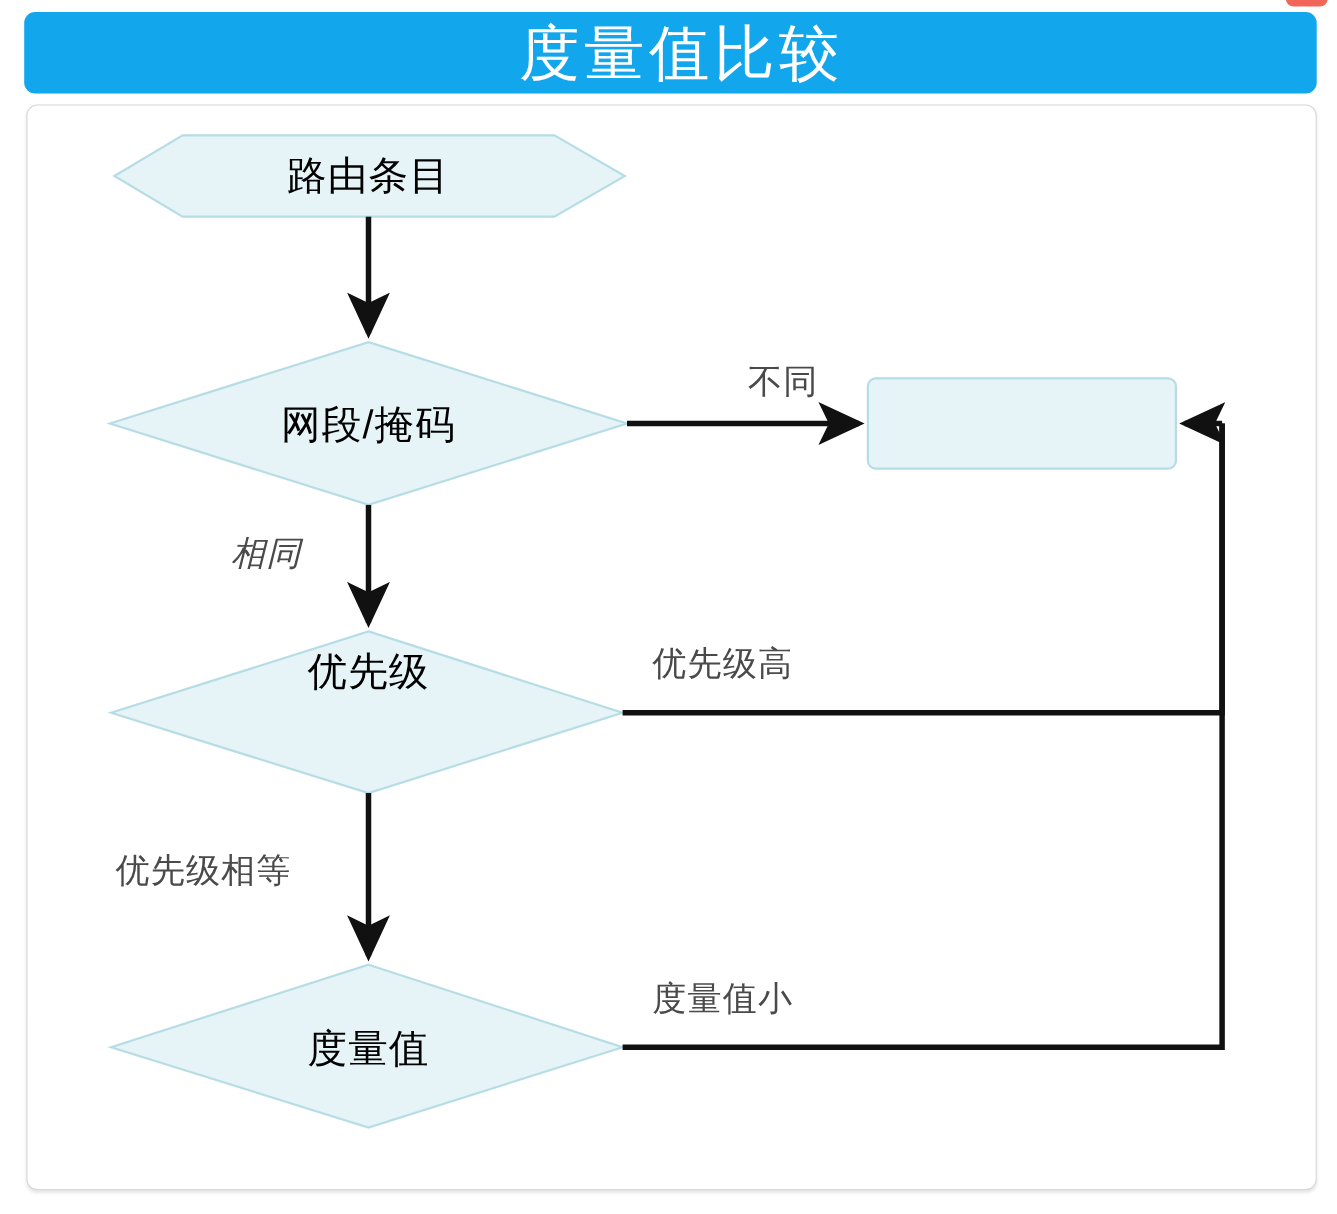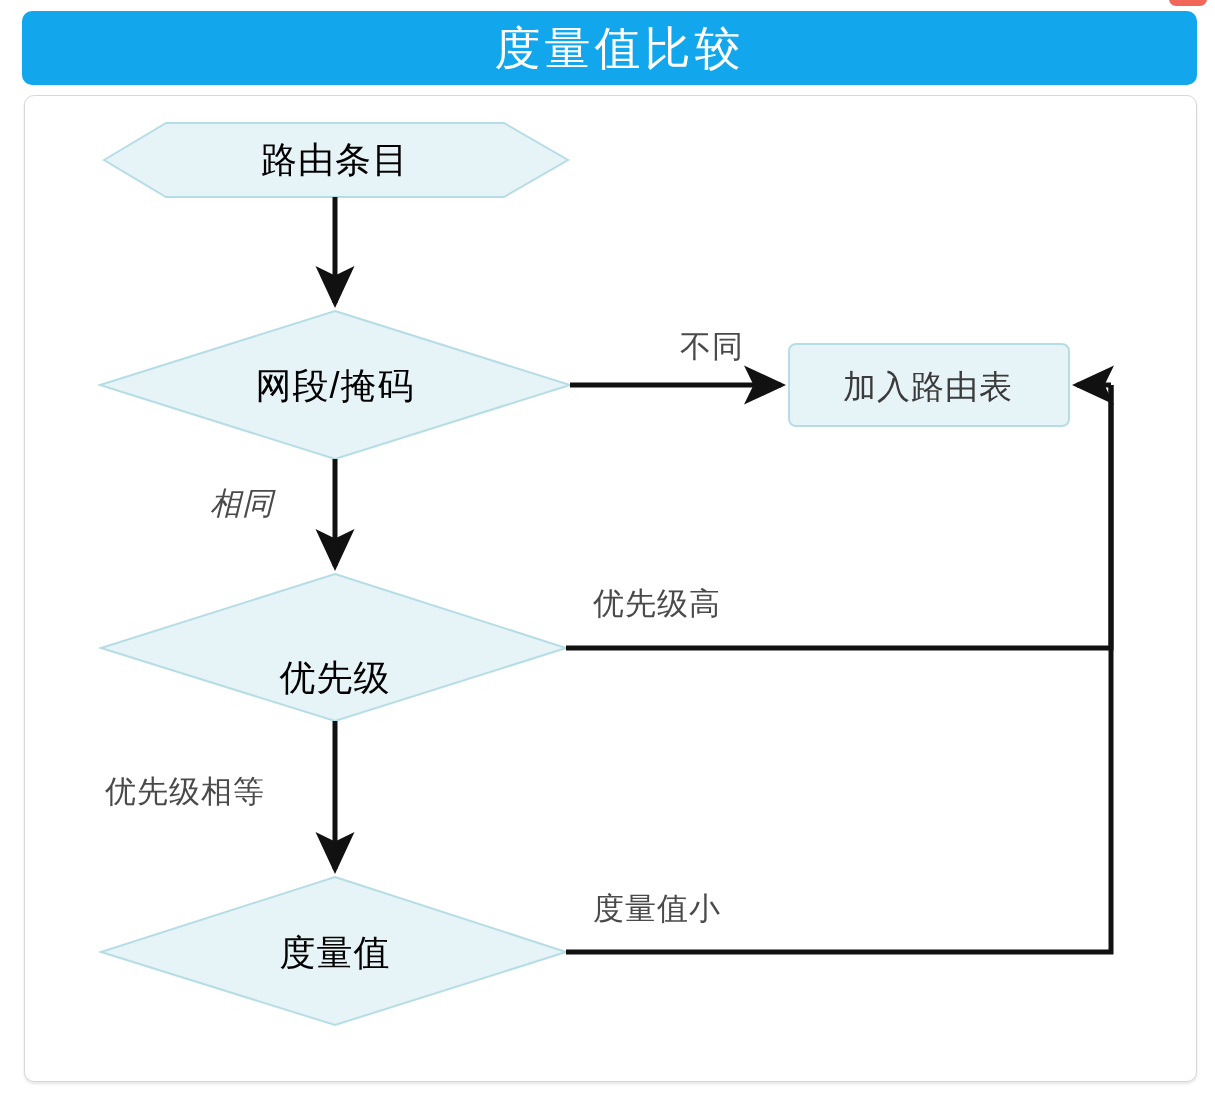--- a/index.html
+++ b/index.html
@@ -35,21 +35,21 @@
     height: 74px;
     background: #12a6ec;
     border-radius: 10px;
     display: flex;
     align-items: center;
     justify-content: center;
     box-sizing: border-box;
   }
   .title-text {
     color: #ffffff;
-    font-size: 46px;
+    font-size: 55px;
     letter-spacing: 4px;
     line-height: 1;
     font-weight: 400;
     margin-left: 20px;
   }
   
   .card {
     position: absolute;
     left: 24px;
     top: 95px;
@@ -139,23 +139,22 @@
 
     <path d="M566,952 L1111,952 L1111,385" fill="none" stroke="#111111" stroke-width="5"></path>
 
     <line x1="1111" y1="385" x2="1077" y2="385" stroke="#111111" stroke-width="5" marker-end="url(#arw)"></line>
   </svg>
 
   <div class="node-label" style="left:335px; top:160px;">路由条目</div>
 
   <div class="node-label" style="left:335px; top:386px;">网段/掩码</div>
 
-  <div class="box-label" style="left:928px; top:386px;">加入路由表</div>
 
-  <div class="node-label" style="left:335px; top:678px;">优先级</div>
+  <div class="node-label" style="left:335px; top:611px;">优先级</div>
 
   <div class="node-label" style="left:335px; top:953px;">度量值</div>
 
   <div class="edge-label" style="left:632px; top:331px;margin-left:48px;">不同</div>
 
   <div class="edge-label" style="left:210px; top:488px;font-style:italic;">相同</div>
 
   <div class="edge-label" style="left:593px; top:588px;">优先级高</div>
 
   <div class="edge-label" style="left:105px; top:776px;">优先级相等</div>

